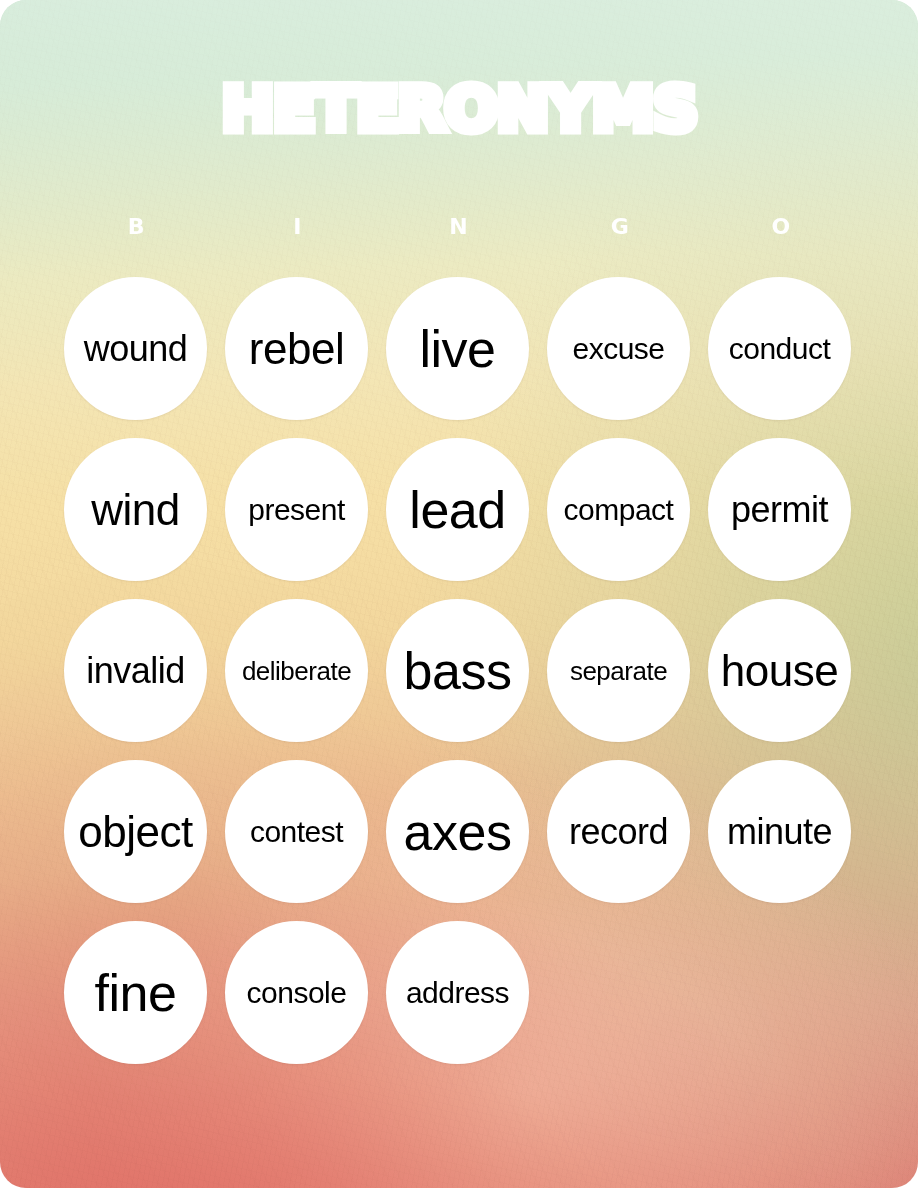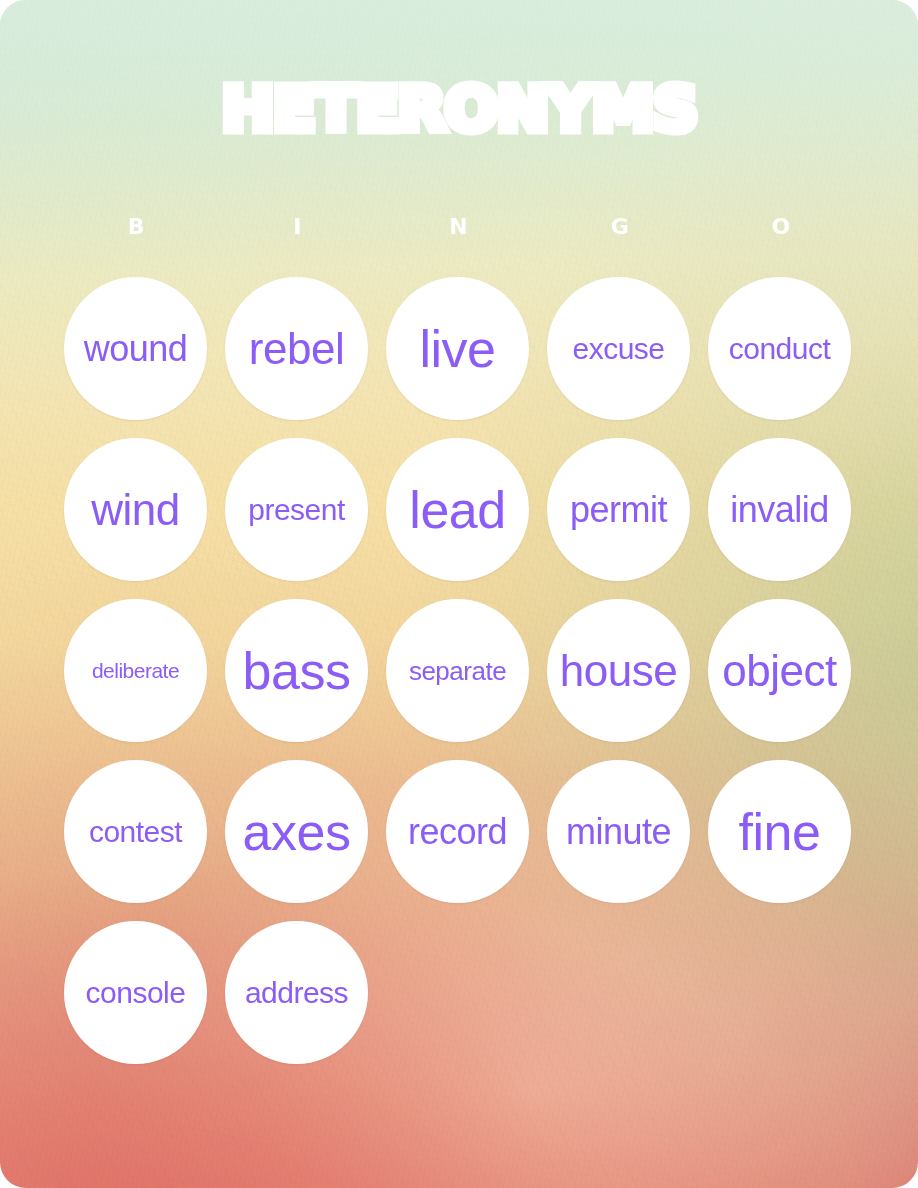--- a/index.html
+++ b/index.html
@@ -122,32 +122,32 @@
     width: 143px;
     height: 143px;
     border-radius: 50%;
     background: #ffffff;
     display: flex;
     align-items: center;
     justify-content: center;
     box-shadow: 0 1px 2px rgba(110,80,60,0.10);
   }
   .cell .word {
-    color: #8b5cf6;
+    color: #000000;
     font-family: "Liberation Sans", sans-serif;
     font-weight: 400;
     white-space: nowrap;
     line-height: 1;
     letter-spacing: -0.5px;
     position: relative;
     z-index: 2;
   }
 
   
-  .s-xs .word { font-size: 21px; }
+  .s-xs .word { font-size: 26px; }
   .s-sm .word { font-size: 26px; }
   .s-md .word { font-size: 30px; }
   .s-lg .word { font-size: 36px; }
   .s-xl .word { font-size: 44px; }
   .s-xxl .word { font-size: 52px; }
 </style>
 </head>
 <body>
 
 <div id="card">
@@ -183,20 +183,23 @@
       </div>
       <div class="cell s-xl">
         <span class="word">wind</span>
       </div>
       <div class="cell s-md">
         <span class="word">present</span>
       </div>
       <div class="cell s-xxl">
         <span class="word">lead</span>
       </div>
+      <div class="cell s-md">
+        <span class="word">compact</span>
+      </div>
       <div class="cell s-lg">
         <span class="word">permit</span>
       </div>
       <div class="cell s-lg">
         <span class="word">invalid</span>
       </div>
       <div class="cell s-xs">
         <span class="word">deliberate</span>
       </div>
       <div class="cell s-xxl">

